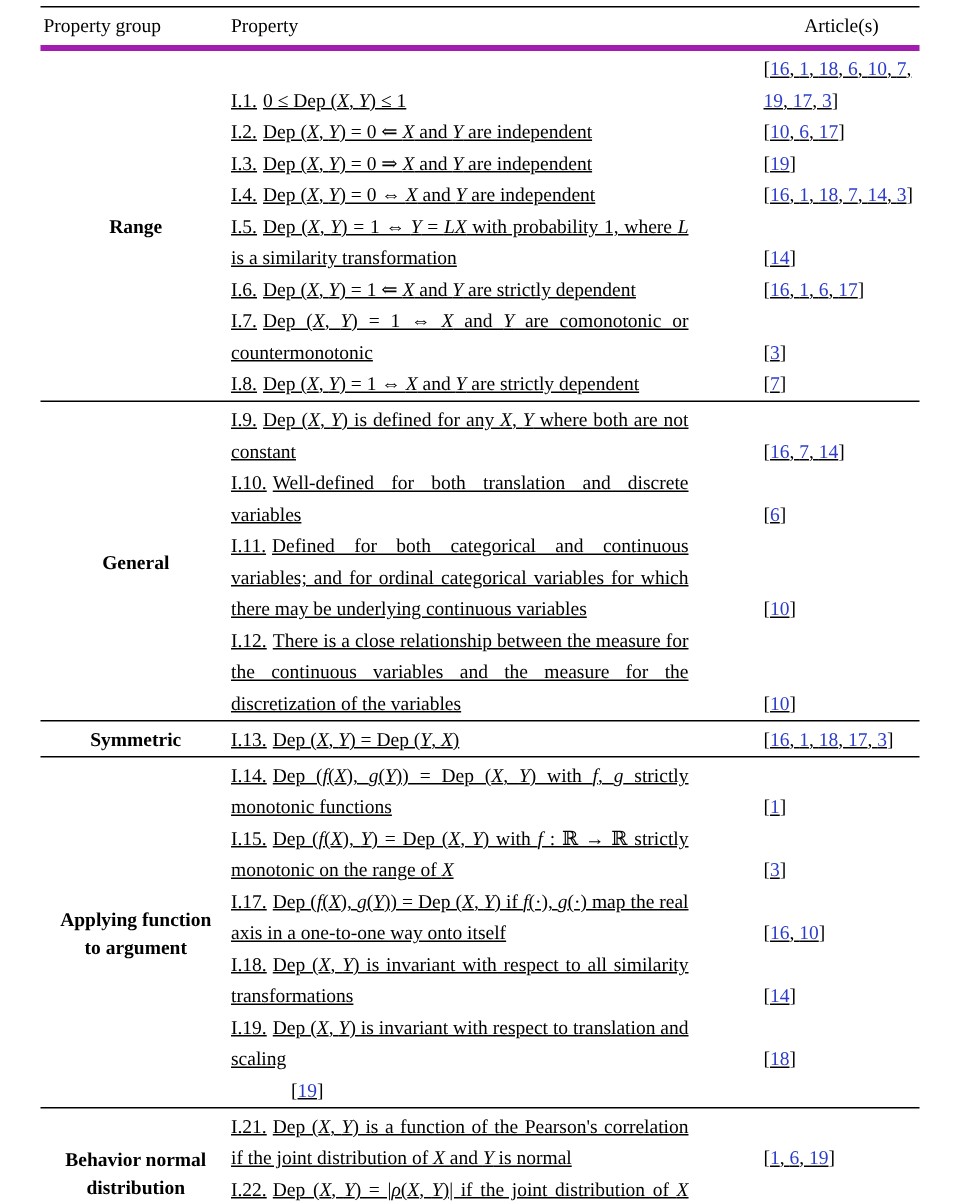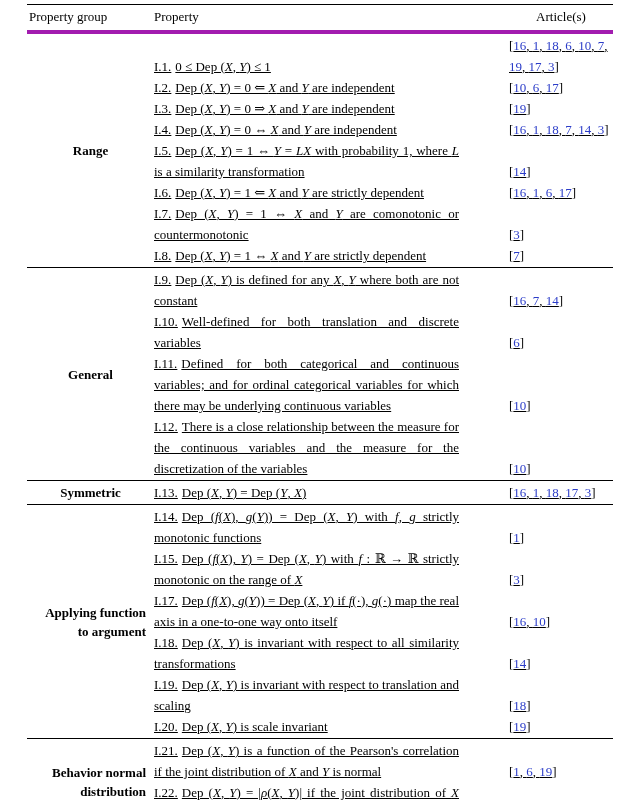--- a/index.html
+++ b/index.html
@@ -27,21 +27,21 @@
   }
   .col-group { width: 127px; flex: none; padding-left: 2px; }
   .col-prop  { flex: 1; padding-right: 10px; }
   .col-articles { width: 104px; flex: none; text-align: center; }
 
   .group { display: flex; padding: 1px 0; }
   .group + .group { border-top: 1px solid #000; }
   .group-name {
     width: 127px; flex: none;
     display: flex; align-items: center; justify-content: center;
-    text-align: right;
+    text-align: center;
     font-weight: bold;
     line-height: 19px;
     padding: 0 8px;
   }
   .rows { flex: 1; display: flex; flex-direction: column; }
   .prow { display: flex; align-items: flex-end; text-decoration: underline; }
   .pcell {
     flex: 1;
     padding-right: 10px;
     line-height: 21px;
@@ -151,21 +151,20 @@
             </div>
             <div class="prow">
               <div class="pcell"><span class="pid">I.18.</span><span class="ptext">Dep (<i>X</i>, <i>Y</i>) is invariant with respect to all similarity transformations</span></div>
               <div class="acell">[<span class="cite">14</span>]</div>
             </div>
             <div class="prow">
               <div class="pcell"><span class="pid">I.19.</span><span class="ptext">Dep (<i>X</i>, <i>Y</i>) is invariant with respect to translation and scaling</span></div>
               <div class="acell">[<span class="cite">18</span>]</div>
             </div>
             <div class="prow">
-              <div class="pcell"><span class="pid">I.20.</span><span class="ptext">Dep (<i>X</i>, <i>Y</i>) is scale invariant</span></div>
               <div class="acell">[<span class="cite">19</span>]</div>
             </div>
           </div>
         </div>
         <div class="group">
           <div class="group-name">Behavior normal distribution</div>
           <div class="rows">
             <div class="prow">
               <div class="pcell"><span class="pid">I.21.</span><span class="ptext">Dep (<i>X</i>, <i>Y</i>) is a function of the Pearson's correlation if the joint distribution of <i>X</i> and <i>Y</i> is normal</span></div>
               <div class="acell">[<span class="cite">1</span>, <span class="cite">6</span>, <span class="cite">19</span>]</div>

